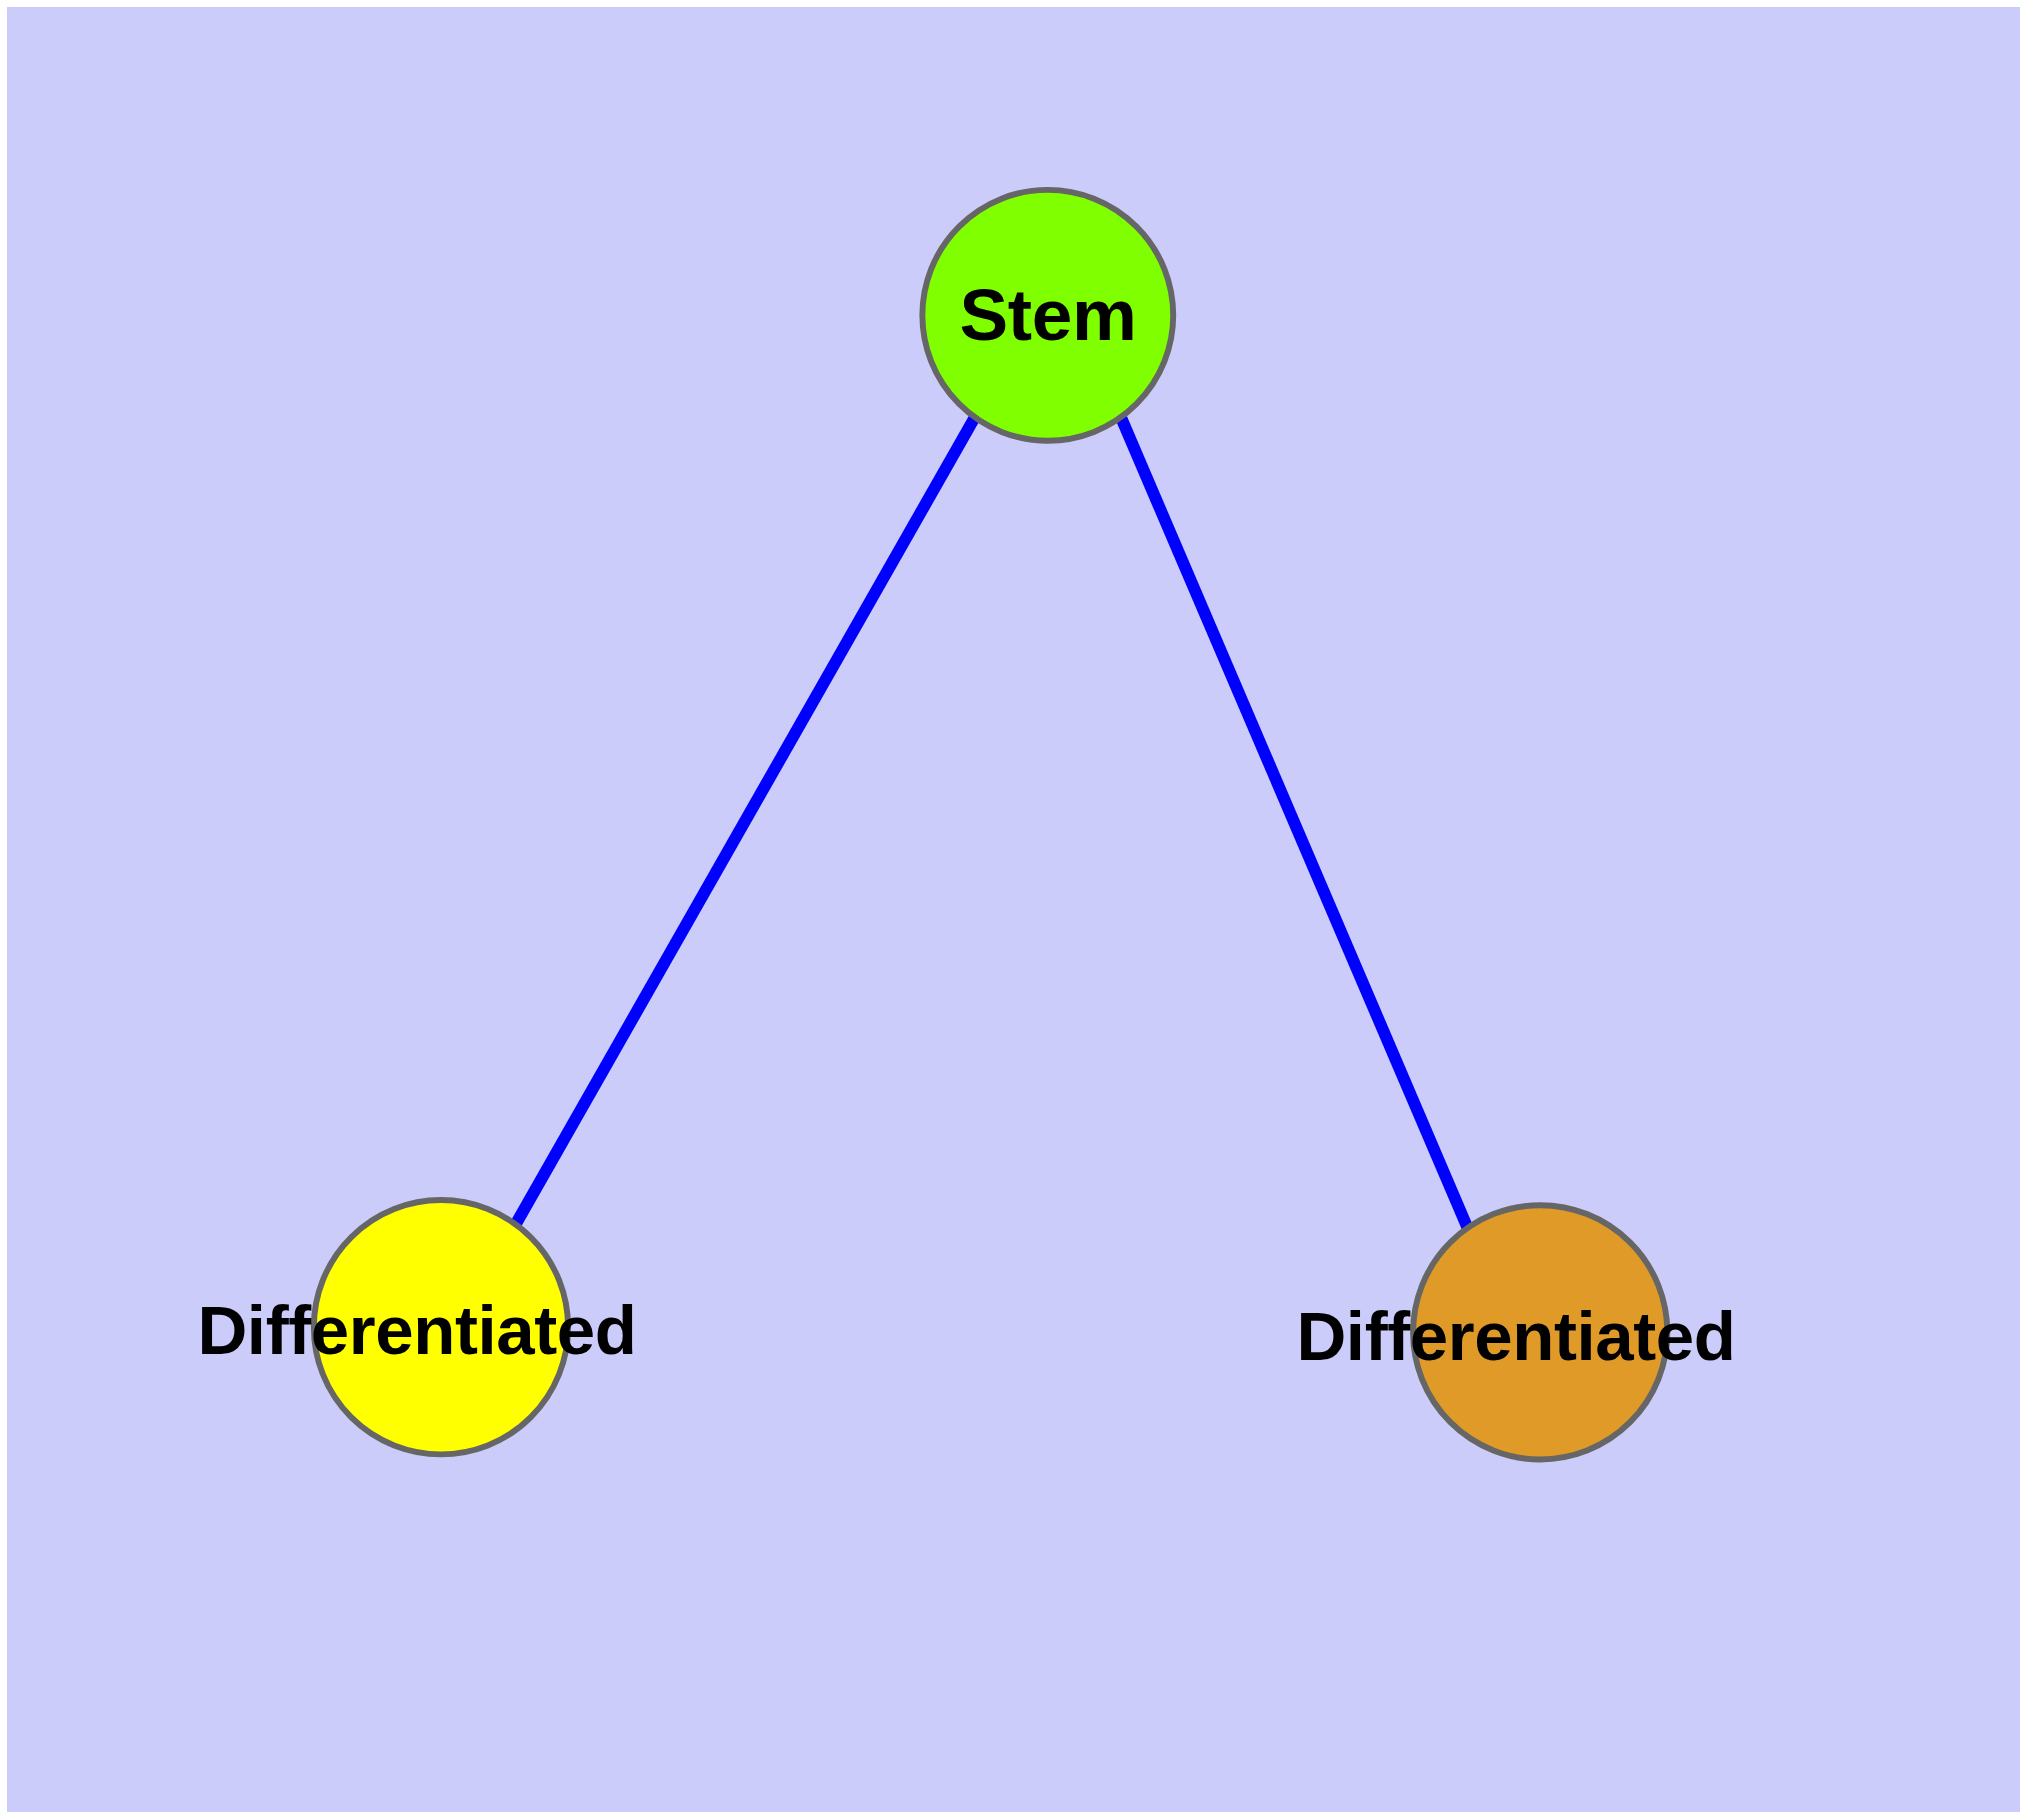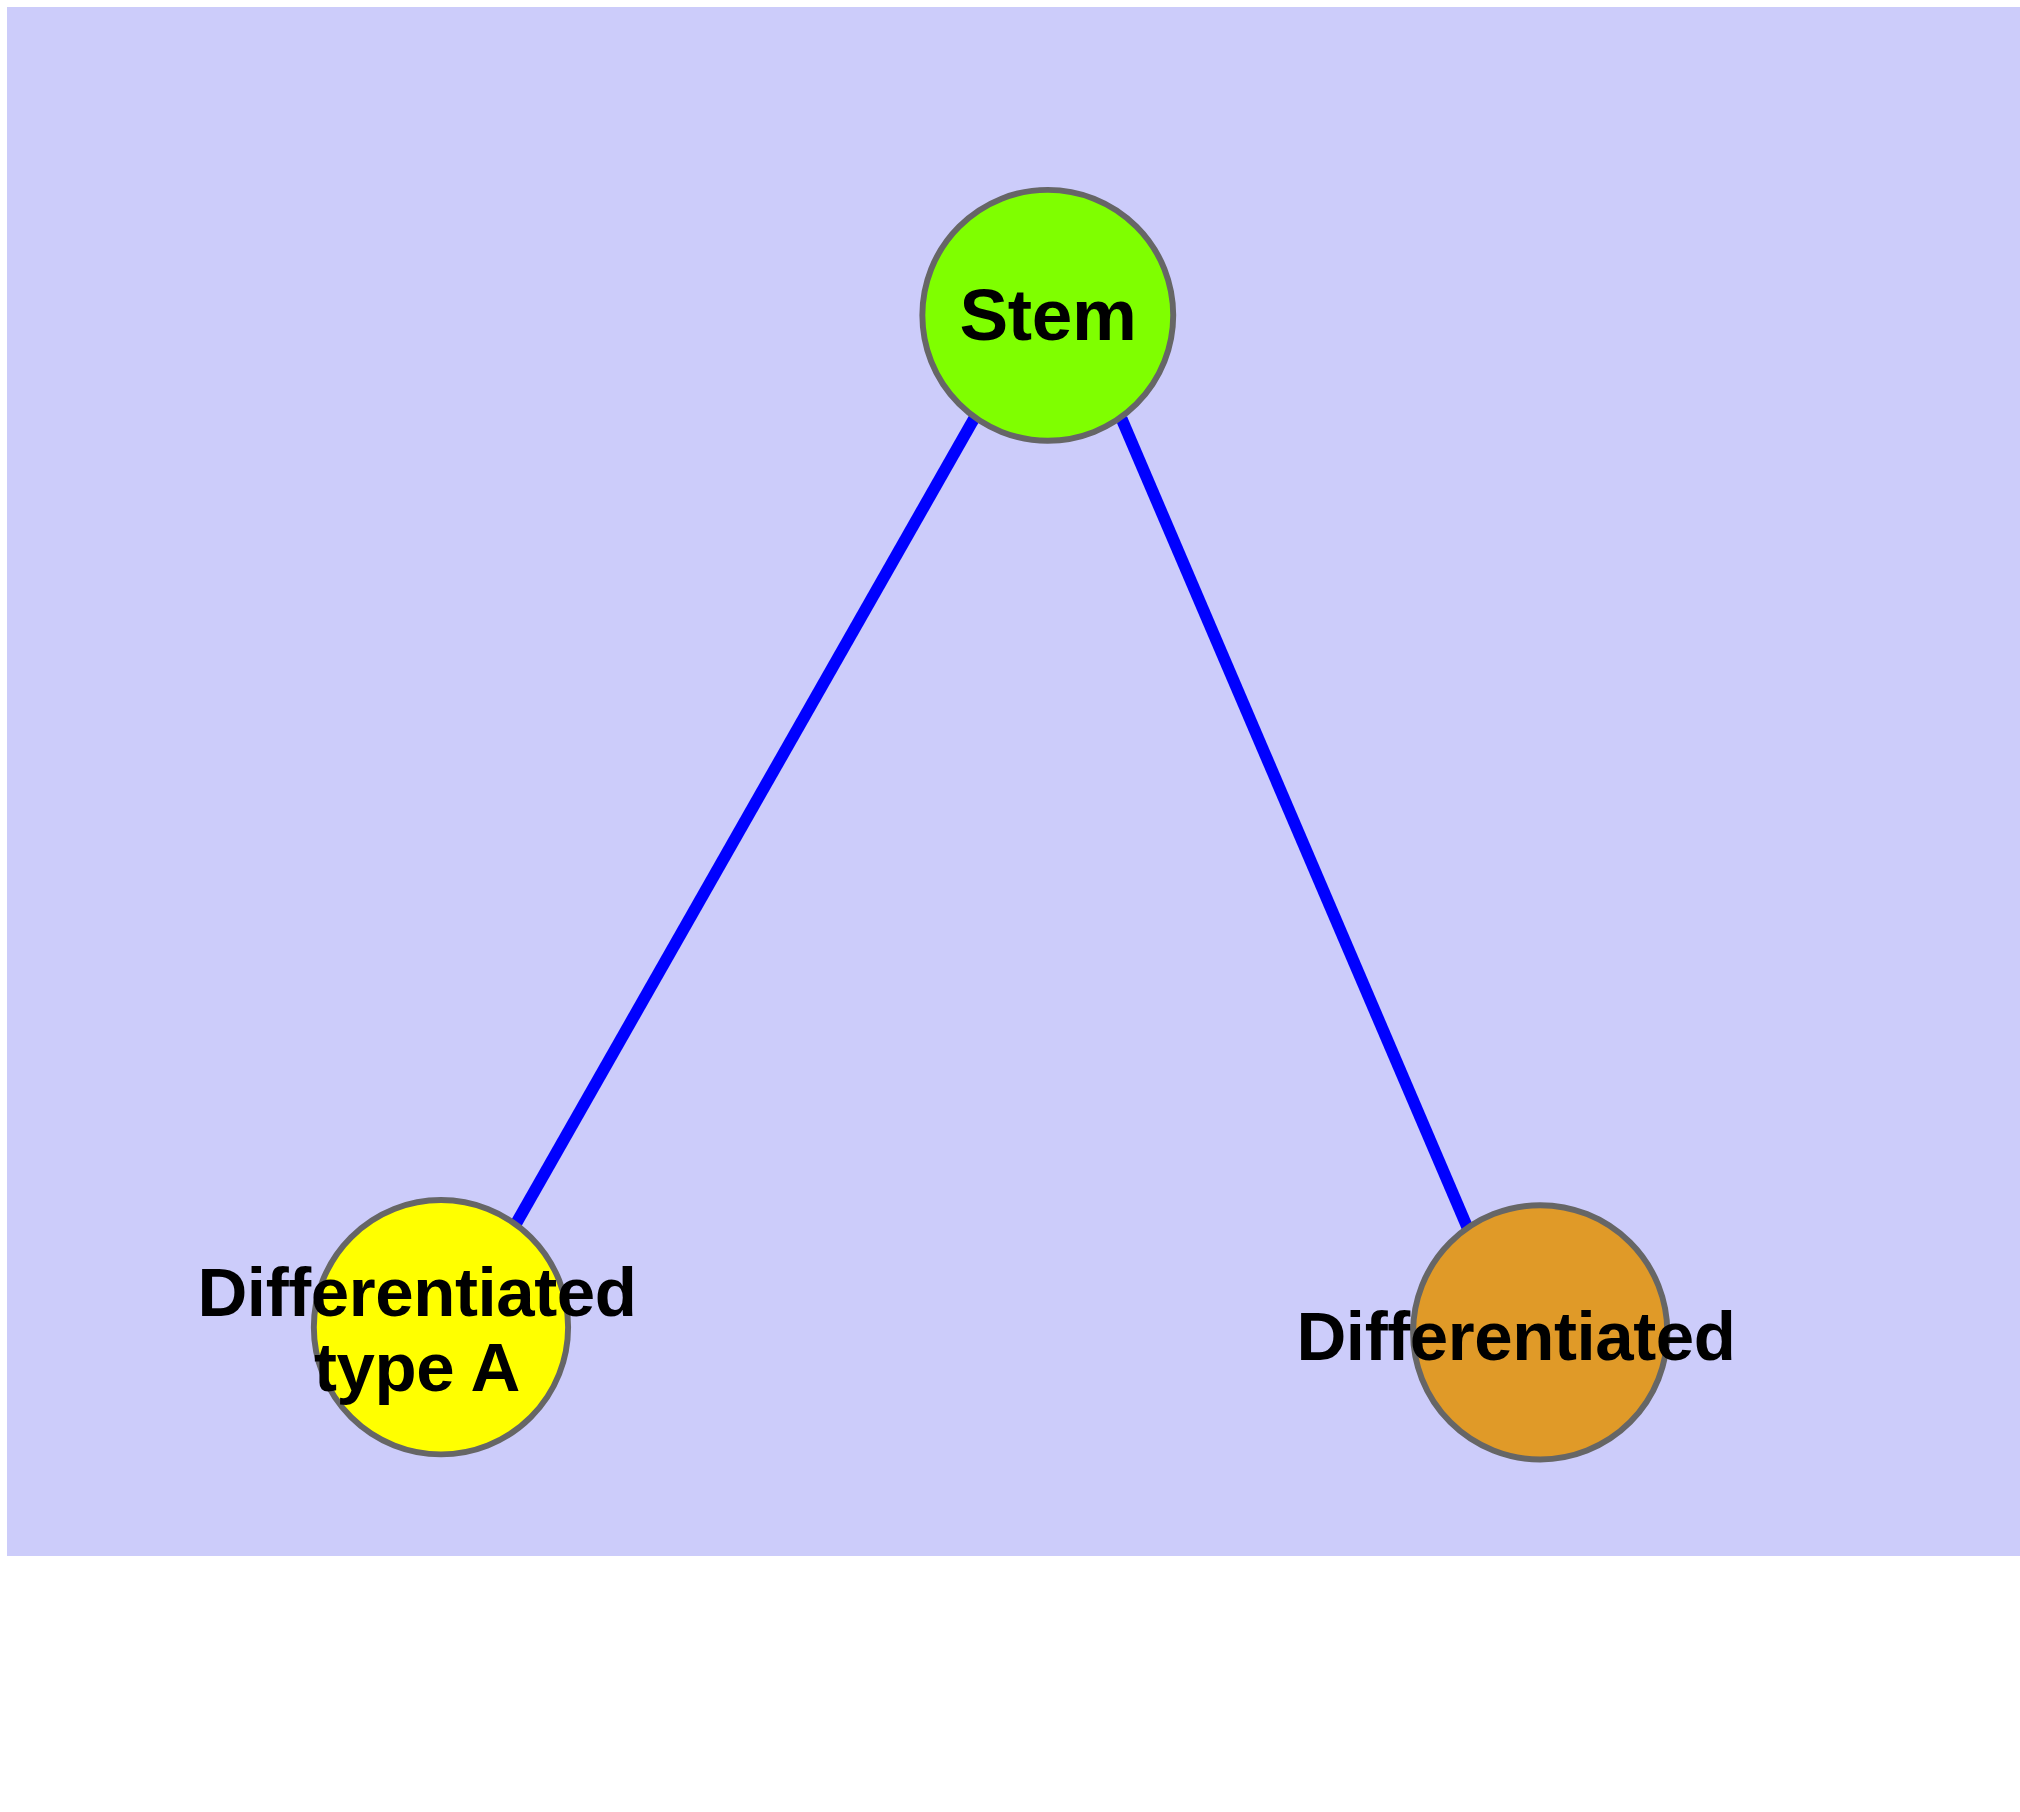--- a/index.html
+++ b/index.html
@@ -3,21 +3,21 @@
 <meta charset="utf-8">
 <style>
   html, body {
     margin: 0;
     padding: 0;
     background: #ffffff;
   }
   #canvas {
     position: relative;
     width: 2021px;
-    height: 1556px;
+    height: 1812px;
     background: #ffffff;
     overflow: hidden;
     font-family: "Liberation Sans", sans-serif;
   }
   #plot-background {
     position: absolute;
     left: 6.8px;
     top: 6.8px;
     width: 2014px;
     height: 1805px;
@@ -63,18 +63,18 @@
     </g>
     <g>
       <circle cx="1236" cy="372" r="148" fill="#7fff00" stroke="#666666" stroke-width="7"></circle>
       <circle cx="520" cy="1566" r="150" fill="#ffff00" stroke="#666666" stroke-width="7"></circle>
       <circle cx="1817" cy="1572" r="150" fill="#e09a28" stroke="#666666" stroke-width="7"></circle>
     </g>
   </svg>
 
   <div class="node-label" id="label-stem" style="left: 1048px; top: 315px; color: rgb(0, 0, 0);">Stem</div>
 
-  <div class="node-label" id="label-diff-a" style="left: 417px; top: 1331px; color: rgb(0, 0, 0);"><span>Differentiated</span><br><span>type A</span></div>
+  <div class="node-label" id="label-diff-a" style="left: 417px; top: 1331px; color: rgb(0, 0, 0);"><span>Differentiated</span><br></div>
 
   <div class="node-label" id="label-diff-b" style="left: 1516px; top: 1337px; color: rgb(0, 0, 0);"><span>Differentiated</span><br></div>
 
 </div>
 
 
 </body></html>

